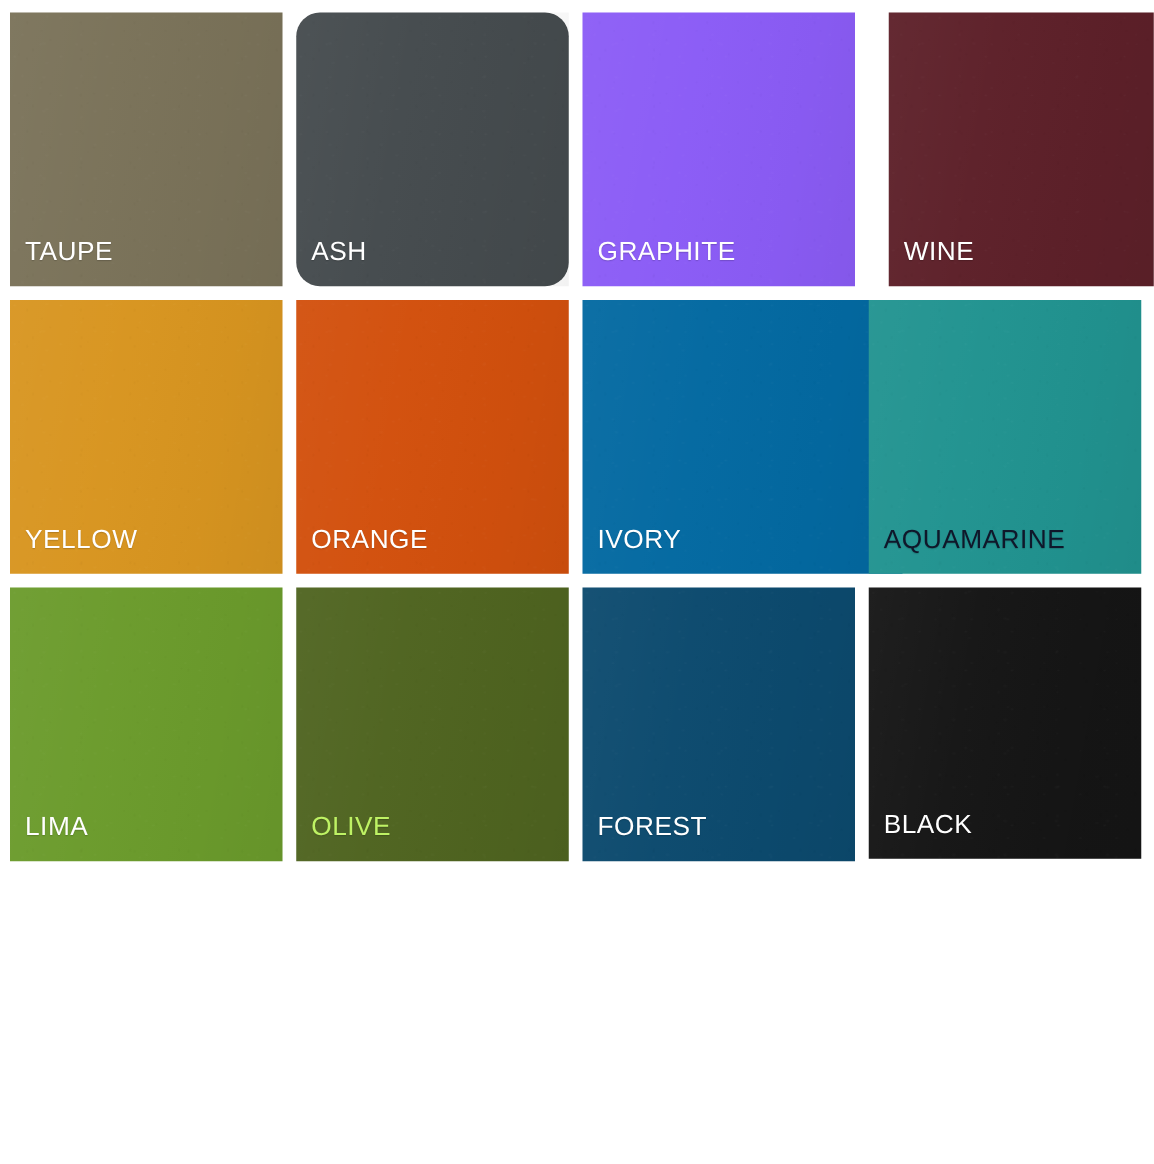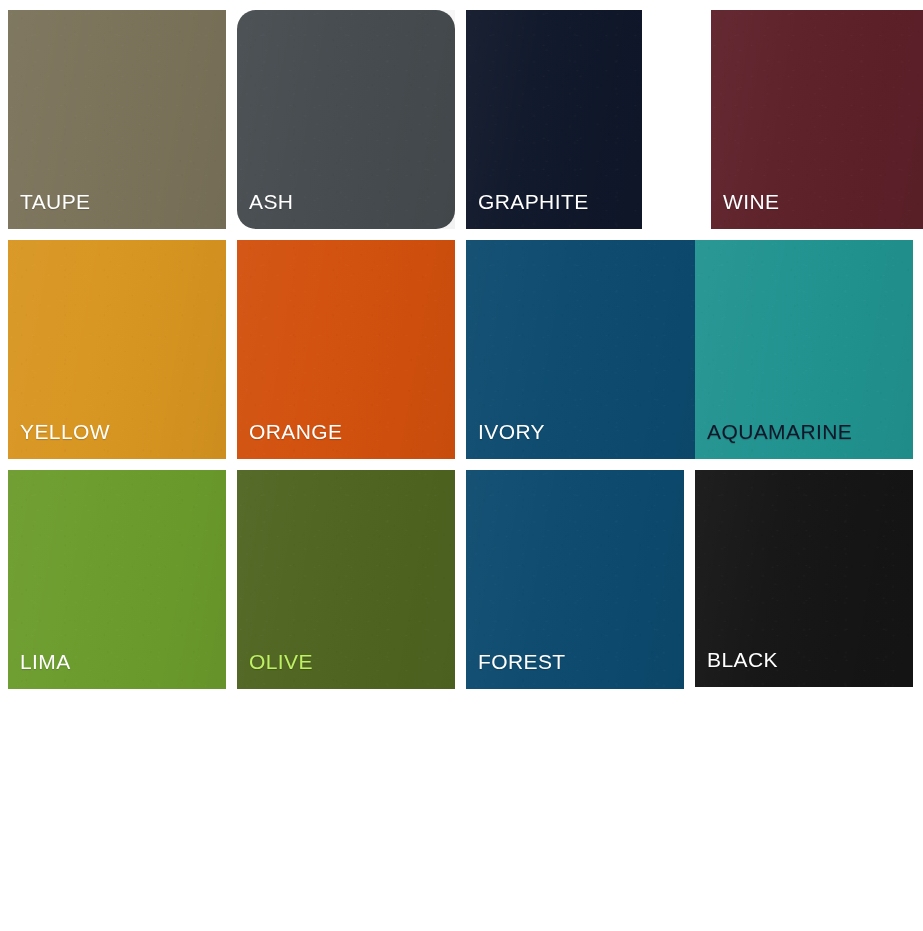--- a/index.html
+++ b/index.html
@@ -92,41 +92,41 @@
     <div class="swatch" style="width: 218px; height: 219px; background: rgb(122, 114, 89);">
       <span class="sheen"></span>
       <span class="texture"></span>
       <span class="swatch-label" style="color: rgb(255, 255, 255);">TAUPE</span>
     </div>
     <div class="swatch" style="width: 218px; height: 219px; background: rgb(69, 75, 78); border-radius: 19px;">
       <span class="sheen"></span>
       <span class="texture"></span>
       <span class="swatch-label" style="color: rgb(255, 255, 255);">ASH</span>
     </div>
-    <div class="swatch" style="width: 176px; height: 219px; background: #0f172a;">
+    <div class="swatch" style="width: 218px; height: 219px; background: #8b5cf6;">
       <span class="sheen"></span>
       <span class="texture"></span>
       <span class="swatch-label" style="color: rgb(255, 255, 255);">GRAPHITE</span>
     </div>
     <div class="swatch" style="width: 218px; height: 219px; background: rgb(93, 32, 41); margin-left: 16px;">
       <span class="sheen"></span>
       <span class="texture"></span>
       <span class="swatch-label" style="color: rgb(255, 255, 255);">WINE</span>
     </div>
     <div class="swatch" style="width: 218px; height: 219px; background: rgb(216, 149, 32);">
       <span class="sheen"></span>
       <span class="texture"></span>
       <span class="swatch-label" style="color: rgb(255, 255, 255);">YELLOW</span>
     </div>
     <div class="swatch" style="width: 218px; height: 219px; background: rgb(210, 80, 13);">
       <span class="sheen"></span>
       <span class="texture"></span>
       <span class="swatch-label" style="color: rgb(255, 255, 255);">ORANGE</span>
     </div>
-    <div class="swatch" style="width: 256px; height: 219px; background: #0c4a6e;">
+    <div class="swatch" style="width: 256px; height: 219px; background: #0369a1;">
       <span class="sheen"></span>
       <span class="texture"></span>
       <span class="swatch-label" style="color: rgb(255, 255, 255);">IVORY</span>
     </div>
     <div class="swatch" style="width: 218px; height: 219px; background: rgb(33, 147, 144);">
       <span class="sheen"></span>
       <span class="texture"></span>
       <span class="swatch-label" style="color: #0f172a;">AQUAMARINE</span>
     </div>
     <div class="swatch" style="width: 218px; height: 219px; background: rgb(107, 155, 44);">

